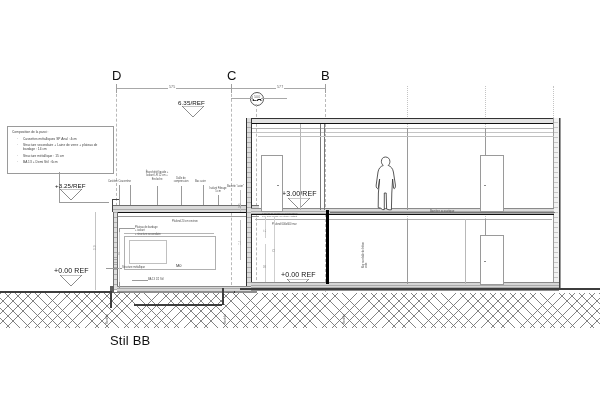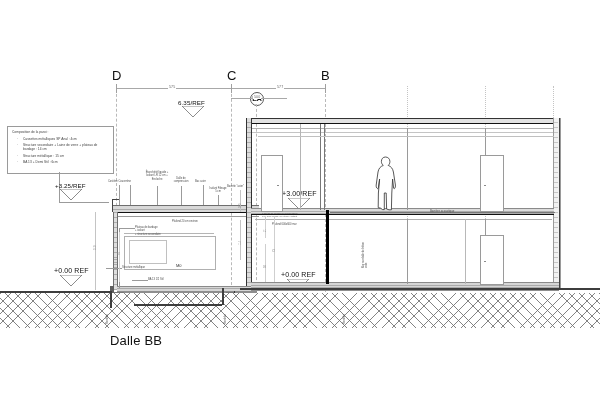--- a/index.html
+++ b/index.html
@@ -352,15 +352,15 @@
     <div class="tick" style="left:265px;top:216px;height:22px;background:#cfcfcf;width:.6px;"></div>
     <div class="vtext" style="left:264px;top:232px;color:#8a8a8a;">21</div>
 
     <div class="tick" style="left:265px;top:244px;height:38px;background:#cfcfcf;width:.6px;"></div>
     <div class="vtext" style="left:264px;top:268px;color:#8a8a8a;">50</div>
 
     <div class="tick" style="left:274px;top:216px;height:66px;background:#cfcfcf;width:.6px;"></div>
     <div class="vtext" style="left:273px;top:252px;color:#8a8a8a;">73</div>
   </div>
 
-  <div class="title" style="left:110px;top:333px;">Dalle BB</div>
+  <div class="title" style="left:110px;top:333px;">Stil BB</div>
 
 </div>
 
 </body></html>

